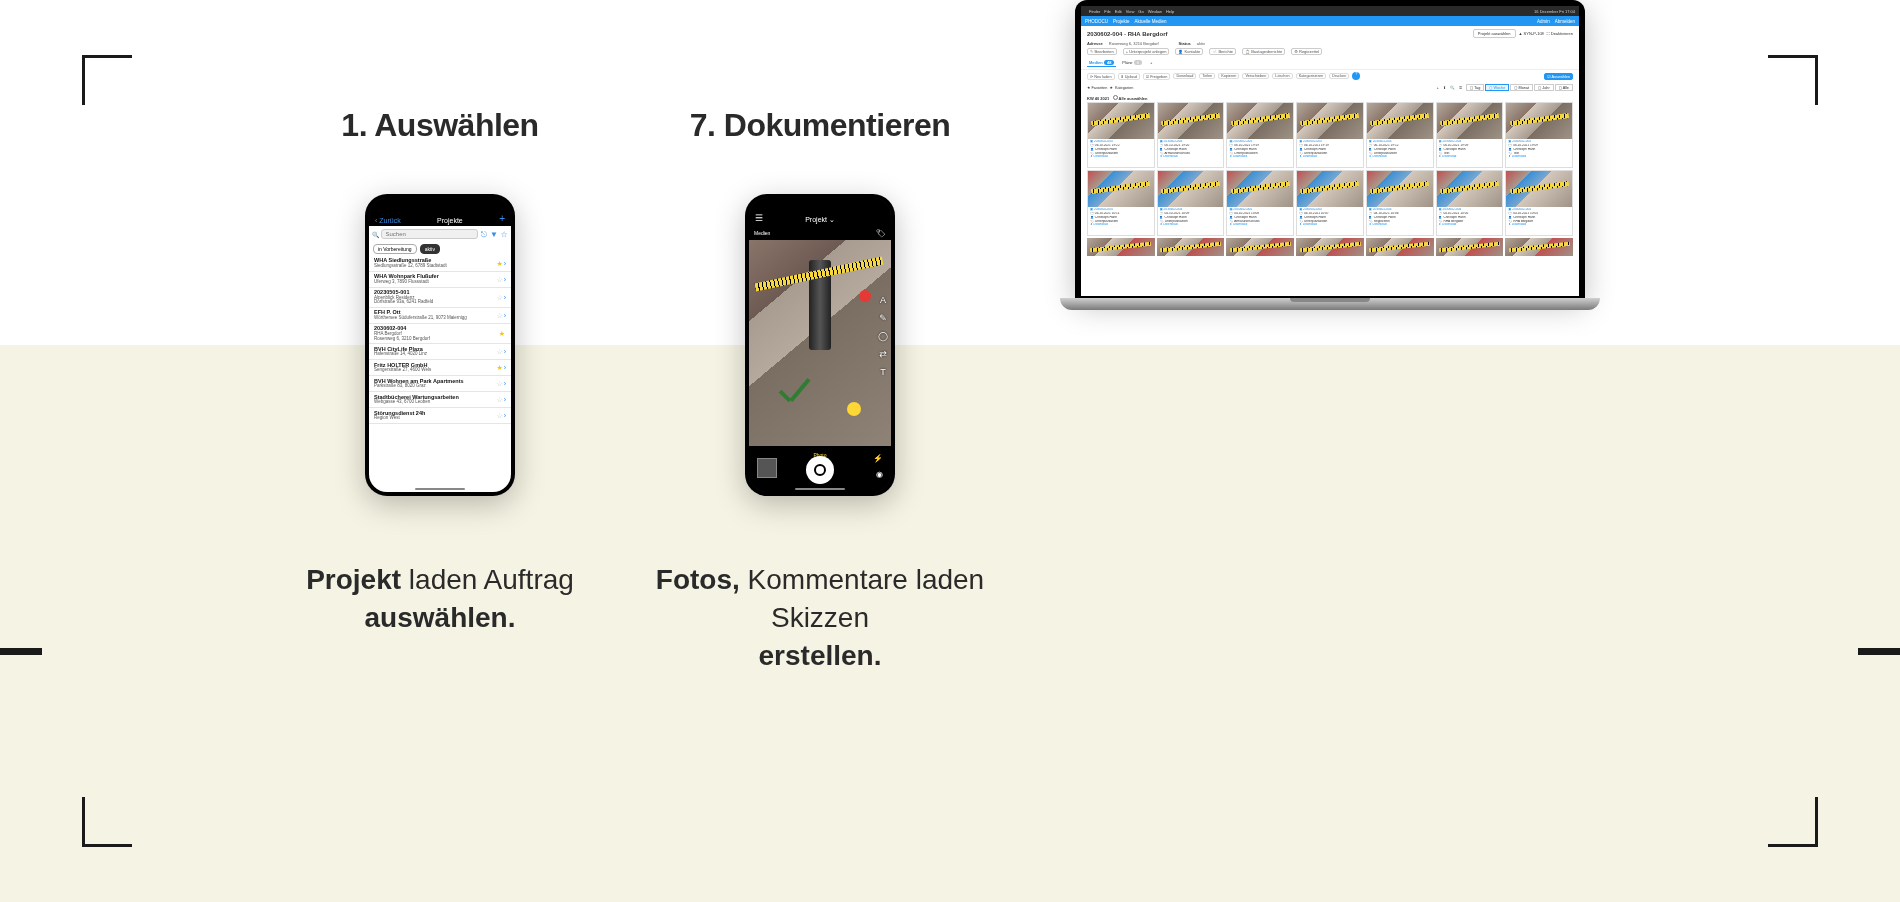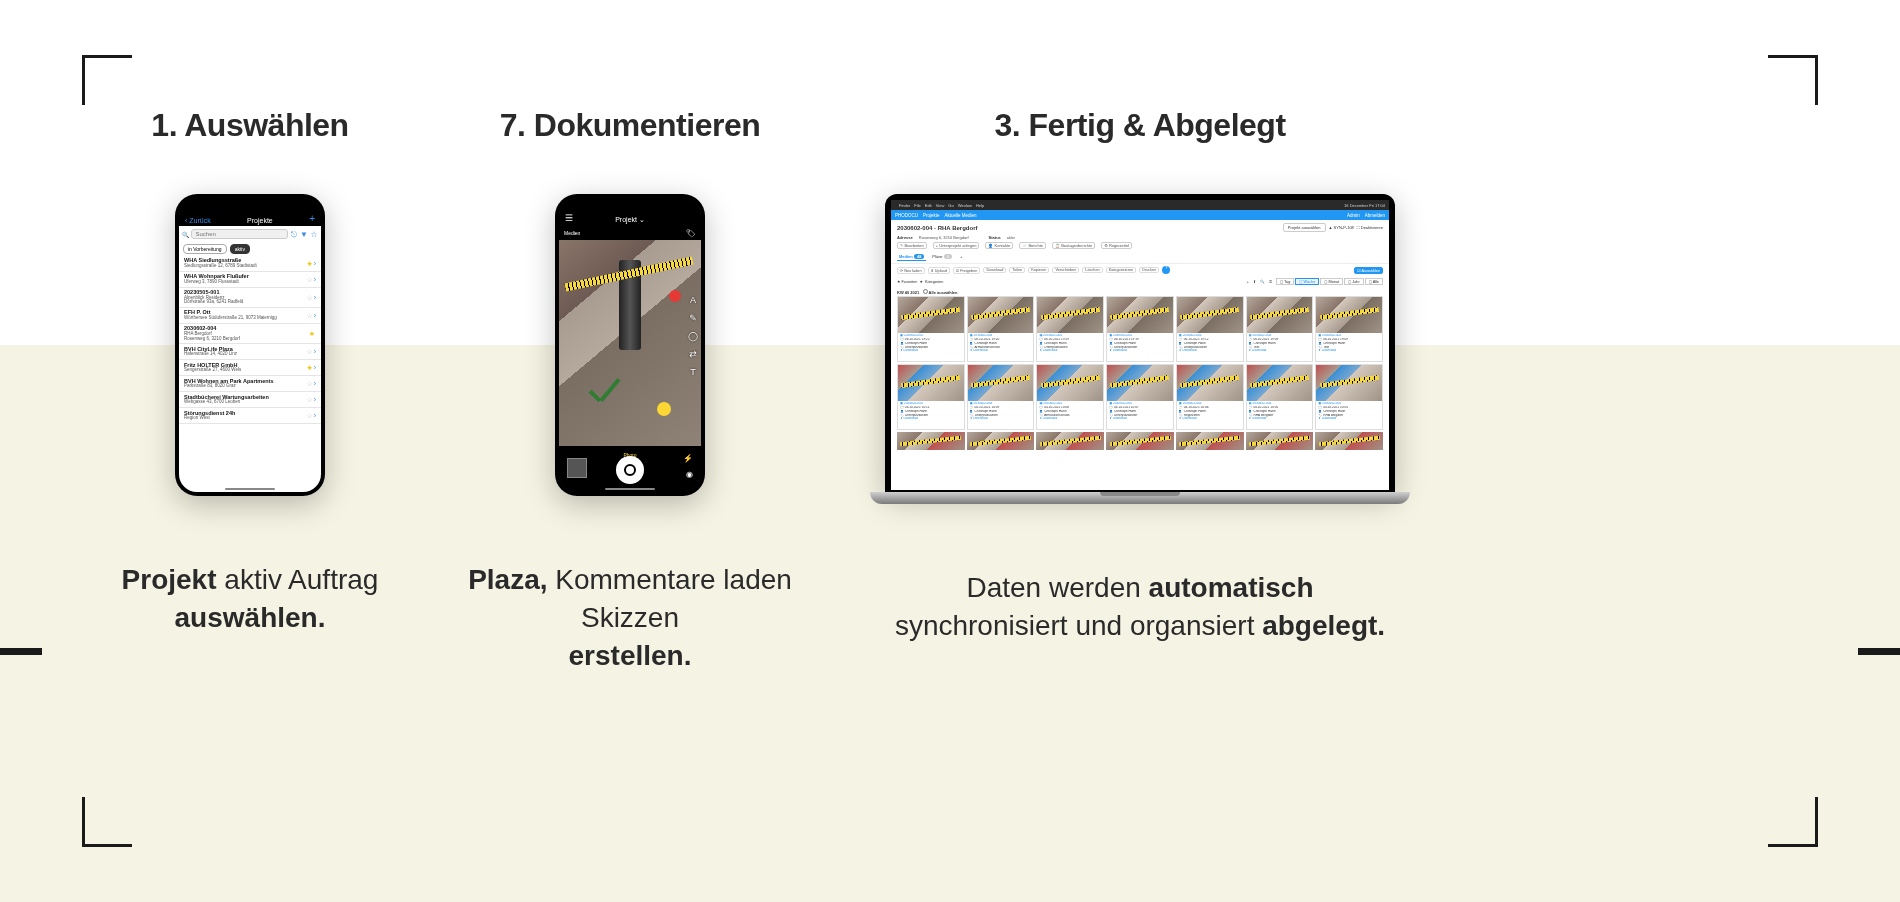--- a/index.html
+++ b/index.html
@@ -20,21 +20,21 @@
   .corner { position: absolute; width: 50px; height: 50px; border: 3px solid #1a1a1a; }
   .corner.tl { top: 55px; left: 82px; border-right: none; border-bottom: none; }
   .corner.tr { top: 55px; right: 82px; border-left: none; border-bottom: none; }
   .corner.bl { bottom: 55px; left: 82px; border-right: none; border-top: none; }
   .corner.br { bottom: 55px; right: 82px; border-left: none; border-top: none; }
   .side-tick { position: absolute; background: #1a1a1a; }
   .side-tick.left { left: 0; top: 648px; width: 42px; height: 7px; }
   .side-tick.right { right: 0; top: 648px; width: 42px; height: 7px; }
 
   .content { position: relative; z-index: 1; width: 100%; height: 100%; }
-  .cols { display: flex; justify-content: flex-start; padding: 0 60px; }
+  .cols { display: flex; justify-content: center; padding: 0 60px; }
   .col { display: flex; flex-direction: column; align-items: center; }
   .col.c1 { width: 380px; }
   .col.c2 { width: 380px; }
   .col.c3 { width: 640px; }
 
   h2.step-title { font-size: 32px; font-weight: 800; color: #2a2a2a; margin-top: 107px; margin-bottom: 50px; letter-spacing: -0.5px; }
   .caption { font-size: 28px; font-weight: 400; color: #2a2a2a; text-align: center; margin-top: 65px; line-height: 1.35; }
   .caption b { font-weight: 800; }
 
   
@@ -279,21 +279,21 @@
                   <div class="t2">Region West</div>
                 </div>
                 <span class="star empty">☆</span>
                 <span class="chev">›</span>
               </div>
             </div>
           <div class="home-ind"></div>
         </div>
       </div>
       <p class="caption">
-        <b>Projekt</b><span> aktiv Auftrag </span><br><b>auswählen.</b>
+        <b>Projekt</b><span> laden Auftrag </span><br><b>auswählen.</b>
       </p>
     </div>
 
     <div class="col c2">
       <h2 class="step-title">7. Dokumentieren</h2>
       <div class="phone">
         <div class="phone-inner">
           <div class="notch"></div>
           <div class="p2-header">
             <span class="menu">☰</span>
@@ -323,26 +323,25 @@
             <div class="shutter">
                 <div class="shutter-inner"></div>
               </div>
             <span class="flash">⚡</span>
             <span class="liveicon">◉</span>
           </div>
           <div class="home-ind"></div>
         </div>
       </div>
       <p class="caption">
-        <b>Plaza,</b><span> Kommentare laden Skizzen </span><br><span></span><b>erstellen.</b>
+        <b>Fotos,</b><span> Kommentare laden Skizzen </span><br><span></span><b>erstellen.</b>
       </p>
     </div>
 
     <div class="col c3">
-      <h2 class="step-title">3. Fertig &amp; Abgelegt</h2>
       <div class="laptop">
         <div class="laptop-screen">
           <div class="mac-menubar">
             <div class="left" id="mac-left">
                 <span></span>
                 <span>Finder</span>
                 <span>File</span>
                 <span>Edit</span>
                 <span>View</span>
                 <span>Go</span>
@@ -582,19 +581,16 @@
                   <div class="strip"></div>
                   <div class="strip"></div>
                   <div class="strip"></div>
                   <div class="strip"></div>
                 </div>
             </div>
           </div>
         </div>
         <div class="laptop-base"></div>
       </div>
-      <p class="caption">
-        <span>Daten werden </span><b>automatisch</b><br><span> synchronisiert und organsiert </span><b>abgelegt.</b>
-      </p>
     </div>
 
   </div>
 </div>
 
 </body></html>

